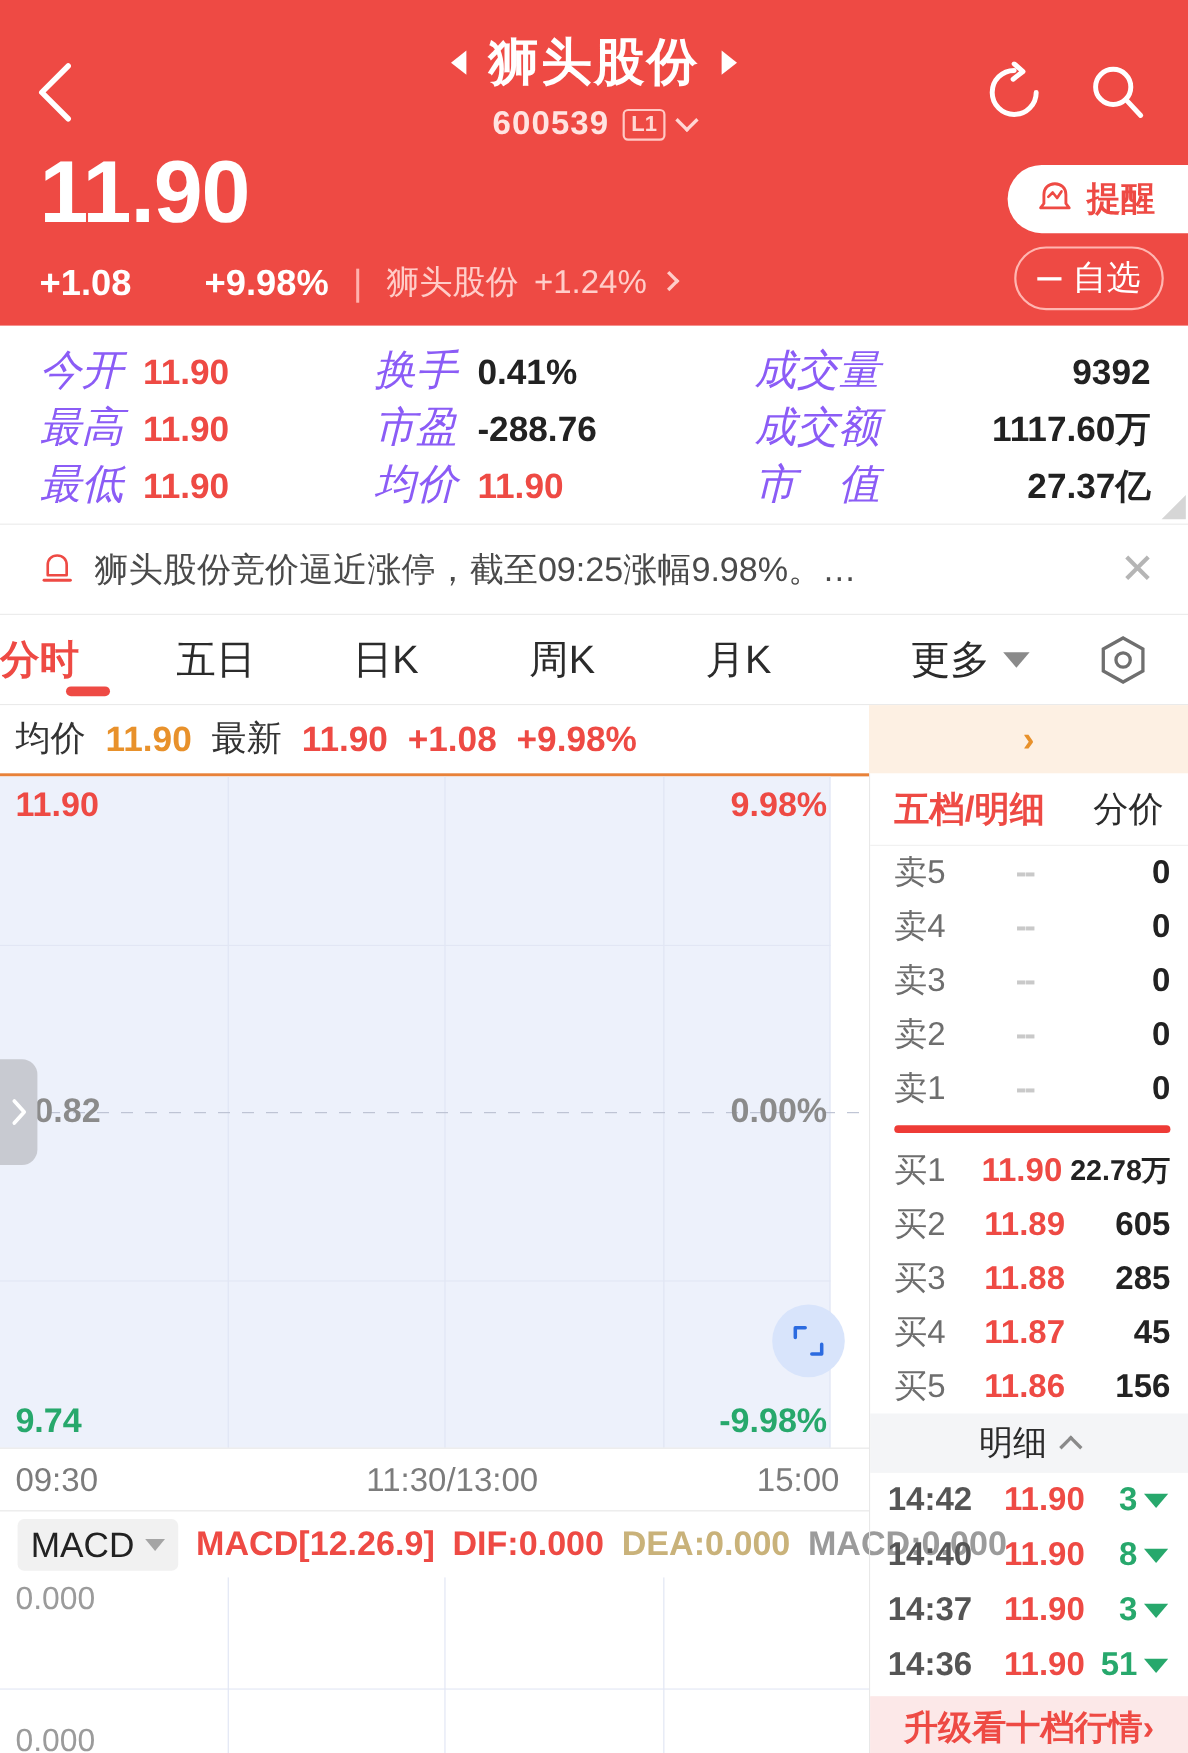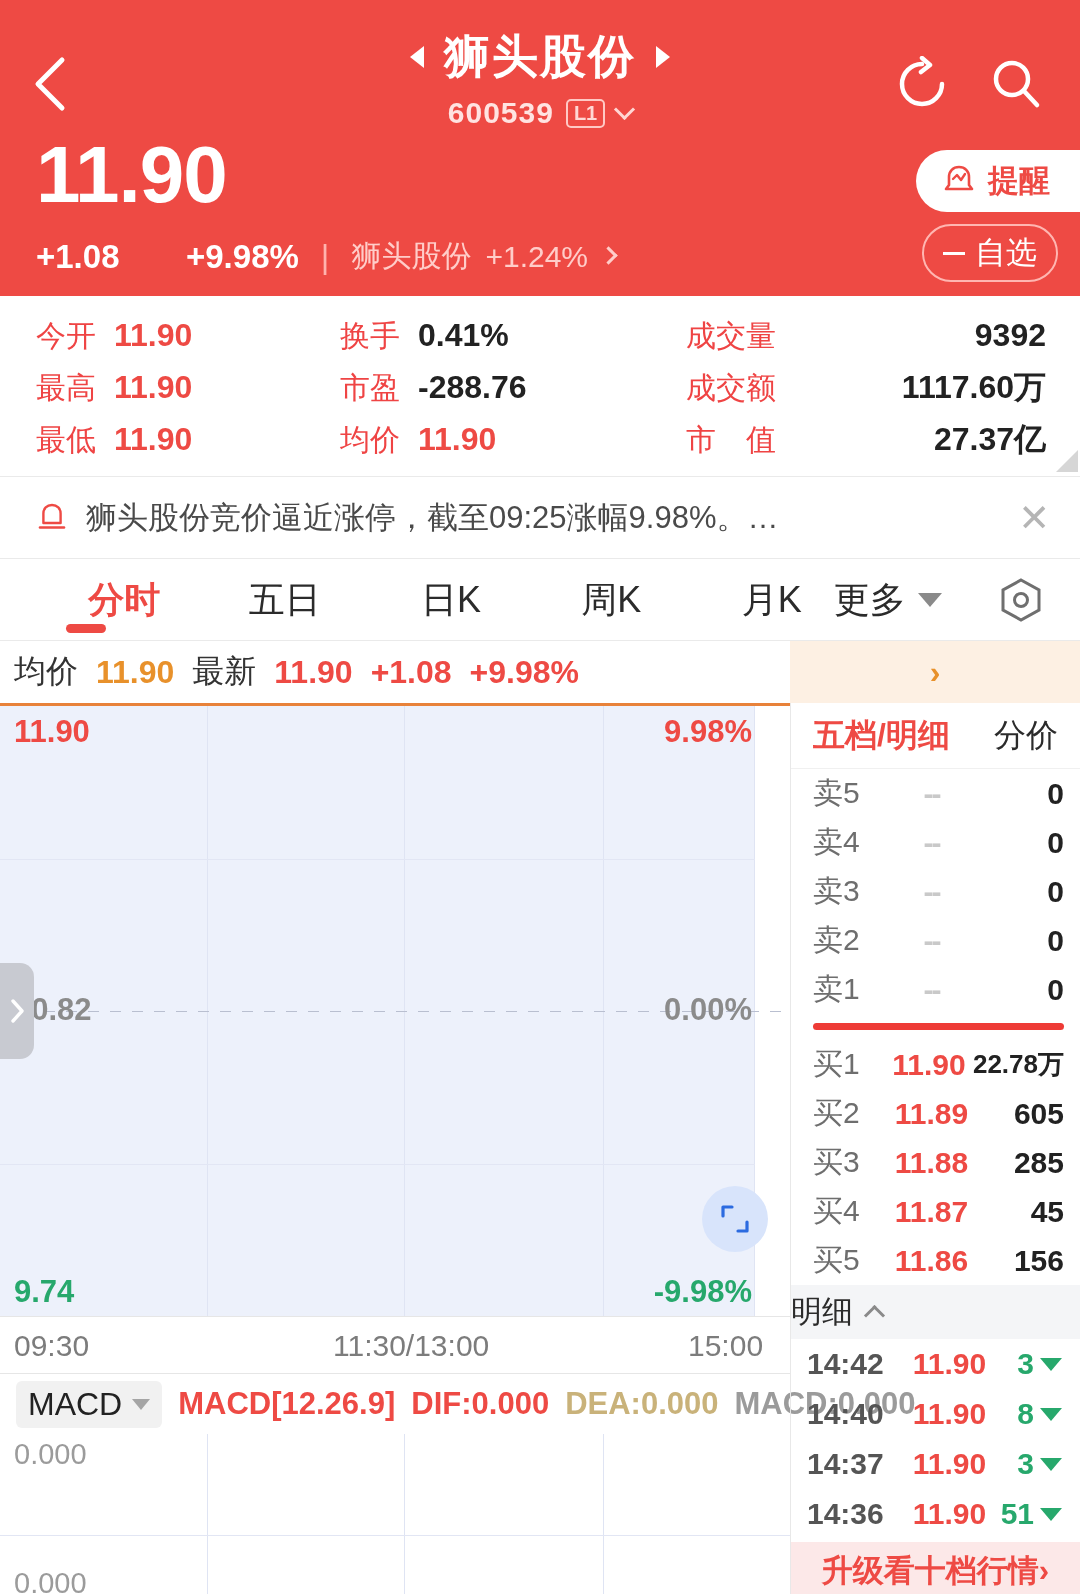--- a/index.html
+++ b/index.html
@@ -89,21 +89,21 @@
   .stats {
     position: relative;
     padding: 14px 0 10px 0;
     border-bottom: 1px solid #eaeaea;
   }
   .stat-row { display: flex; height: 52px; align-items: center; }
   .stat-cell { display: flex; align-items: baseline; }
   .c1 { width: 340px; padding-left: 36px; }
   .c2 { width: 346px; }
   .c3 { flex: 1; padding-right: 34px; justify-content: flex-start; }
-  .s-label { color: #ef4444; font-size: 30px; margin-right: 18px; white-space: pre; }
+  .s-label { color: #8b5cf6; font-size: 38px; margin-right: 18px; white-space: pre; font-style: italic; }
   .s-val { font-size: 32px; font-weight: bold; color: #222; }
   .s-val.up { color: #EE4A44; }
   .c3 .s-label { flex: 0 0 auto; }
   .c3 .s-val { margin-left: auto; }
   .corner-tri {
     position: absolute; right: 2px; bottom: 4px;
     width: 0; height: 0;
     border-left: 22px solid transparent;
     border-bottom: 22px solid #d6d6d6;
   }
@@ -115,22 +115,22 @@
   }
   .news-txt { font-size: 31px; color: #4a4a4a; margin-left: 16px; flex: 1; white-space: nowrap; overflow: hidden; }
   .news-close { color: #b5b5b5; font-size: 38px; line-height: 1; }
 
   
   .tabs {
     height: 82px; display: flex; align-items: center;
     border-bottom: 1px solid #eaeaea; position: relative;
   }
   .tab {
-    flex: 1; text-align: right; font-size: 36px; color: #2b2b2b;
-    position: relative; height: 82px; line-height: 82px; margin-left: 12px;
+    flex: 1; text-align: left; font-size: 36px; color: #2b2b2b;
+    position: relative; height: 82px; line-height: 82px;
   }
   .tab.active { color: #EE4A44; font-weight: bold; }
   .tab.active .underline {
     position: absolute; left: 50%; transform: translateX(-50%);
     bottom: 8px; width: 40px; height: 9px; border-radius: 5px; background: #EE4A44;
   }
   .tab-more { display: flex; align-items: center; justify-content: center; gap: 12px; }
   .tri-dn { width: 0; height: 0; border-left: 12px solid transparent; border-right: 12px solid transparent; border-top: 14px solid #8a8a8a; }
   .tab-gear { flex: 0 0 118px; display: flex; align-items: center; justify-content: center; }
 
@@ -214,21 +214,21 @@
     padding: 0 16px 0 22px; font-size: 30px;
   }
   .ob-lv { color: #6e6e6e; width: 72px; }
   .ob-px { flex: 1; text-align: center; color: #EE4A44; font-weight: bold; }
   .ob-px.dash { color: #c9c9c9; font-weight: bold; letter-spacing: -2px; }
   .ob-qty { min-width: 86px; text-align: right; color: #222; font-weight: bold; }
   .ob-qty.sm { font-size: 26px; }
   .ob-divider { height: 7px; background: #EE3B36; border-radius: 4px; margin: 9px 16px 10px 22px; }
   .ob-sub {
     height: 54px; background: #F4F5F7; display: flex; align-items: center;
-    gap: 14px; font-size: 31px; color: #2b2b2b;
+    justify-content: center; gap: 14px; font-size: 31px; color: #2b2b2b;
   }
   .chev-up { width: 15px; height: 15px; border-left: 3px solid #8a8a8a; border-top: 3px solid #8a8a8a; transform: rotate(45deg); margin-top: 6px; }
   .tick-row { height: 50px; display: flex; align-items: center; padding: 0 18px 0 16px; font-size: 30px; }
   .tk-time { color: #555; width: 104px; font-weight: bold; }
   .tk-px { flex: 1; text-align: center; color: #EE4A44; font-weight: bold; }
   .tk-qty { min-width: 74px; text-align: right; color: #27A86C; font-weight: bold; display:flex; align-items:center; justify-content:flex-end; gap:6px; }
   .tri-dn-g { width: 0; height: 0; border-left: 11px solid transparent; border-right: 11px solid transparent; border-top: 13px solid #27A86C; }
   .ob-footer {
     position: absolute; left: 0; right: 0; bottom: 0; height: 58px;
     background: #FCE8E8; color: #EE4A44; font-size: 31px; font-weight: bold;

